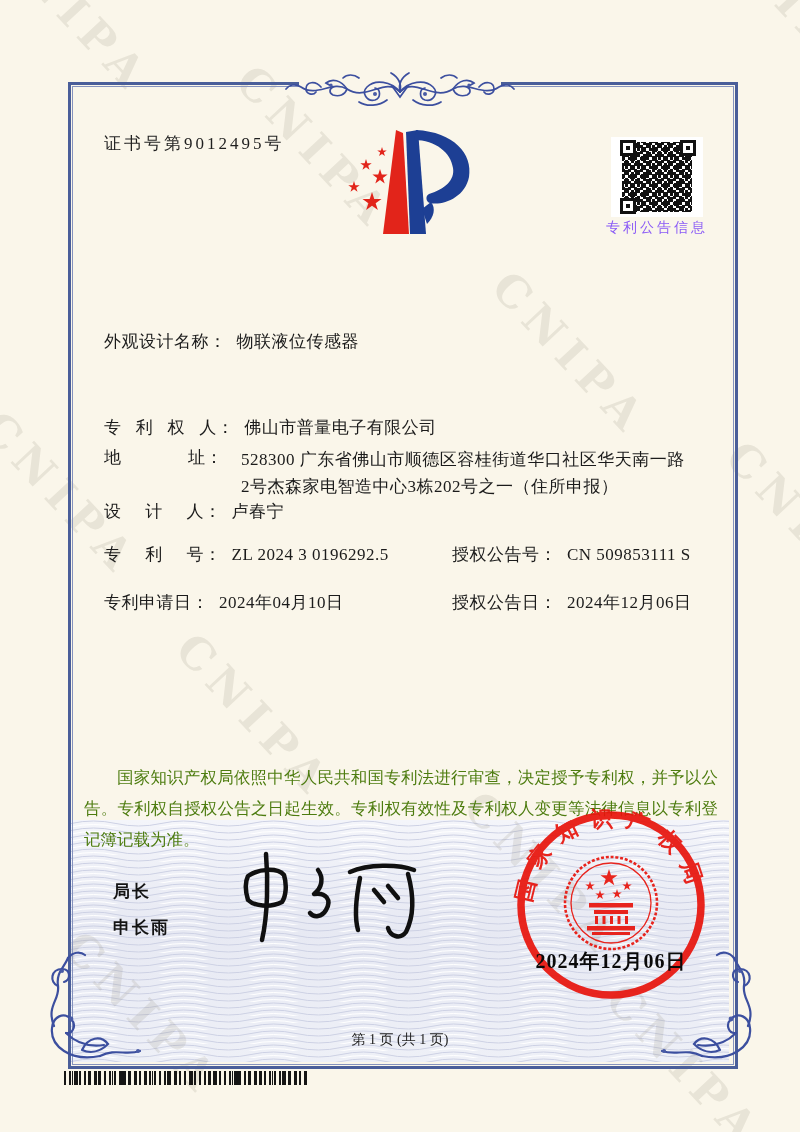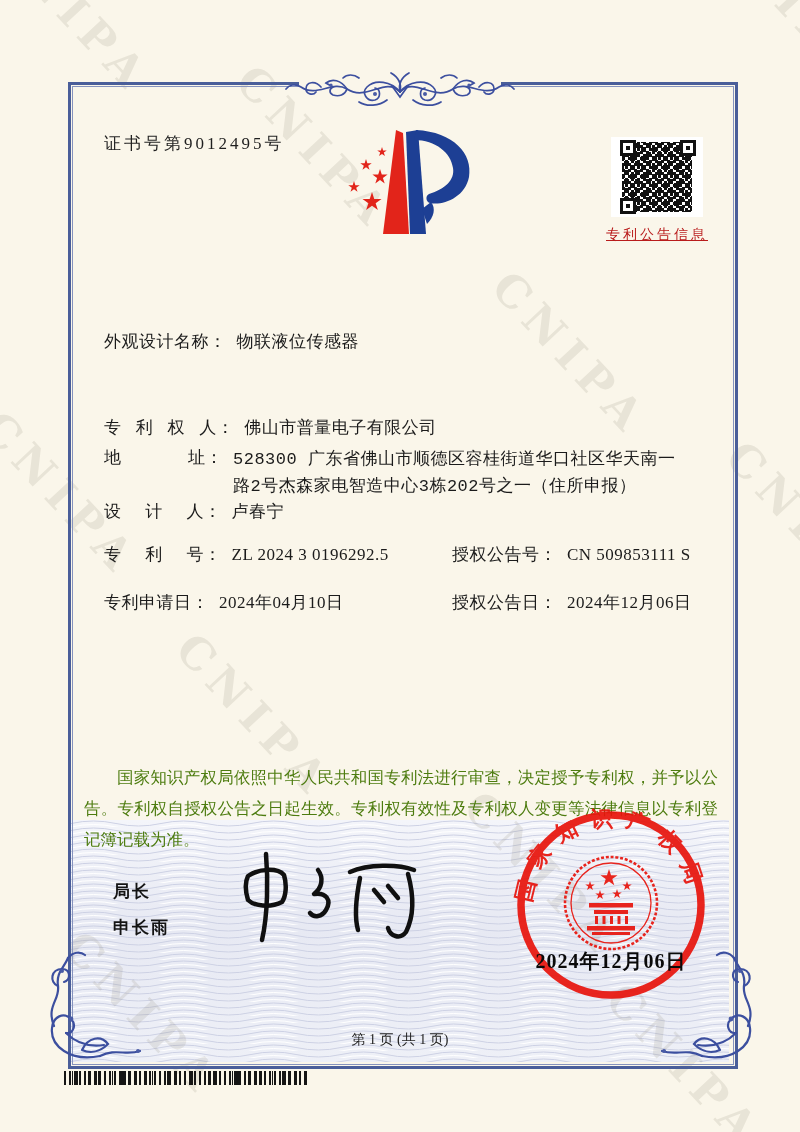--- a/index.html
+++ b/index.html
@@ -32,29 +32,29 @@
   .cert-no{left:104px;top:132px;font-size:17px;letter-spacing:3px;color:#1f1f1f;}
   .qr-wrap{left:601px;top:137px;width:112px;text-align:center;}
   .qr-box{position:relative;margin:0 auto;width:92px;height:80px;background:#fff;}
   .qr-noise{position:absolute;left:11px;top:5px;width:70px;height:70px;
      background:
        repeating-conic-gradient(#111 0 25%, transparent 0 50%) 0 0/6px 6px,
        repeating-conic-gradient(transparent 0 25%, #111 0 50%) 2px 1px/11px 9px;}
   .finder{position:absolute;width:16px;height:16px;border:3px solid #111;background:#fff;box-sizing:border-box;}
   .finder::after{content:"";position:absolute;left:3px;top:3px;width:4px;height:4px;background:#111;}
   .f-tl{left:9px;top:3px;} .f-tr{right:7px;top:3px;} .f-bl{left:9px;bottom:3px;}
-  .qr-cap{margin-top:9px;font-size:14px;letter-spacing:3px;color:#b91c1c;text-decoration:underline;}
+  .qr-cap{margin-top:2px;font-size:14px;letter-spacing:3px;color:#8b5cf6;}
 
   .title{left:70px;top:238px;width:660px;text-align:center;font-size:40px;font-weight:bold;
          letter-spacing:6px;color:#0d0d0d;}
 
   .row{position:absolute;left:104px;font-size:17px;color:#1b1b1b;letter-spacing:0.5px;}
   .lbl{white-space:pre;}
   .val{margin-left:10px;}
-  .val-block{display:inline-block;vertical-align:top;margin-left:10px;width:452px;line-height:27px;font-family:Liberation Mono, monospace;}
+  .val-block{display:inline-block;vertical-align:top;margin-left:18px;width:452px;line-height:27px;}
   .col-r{position:absolute;left:348px;white-space:nowrap;}
 
   .statement{left:84px;top:762px;width:634px;font-size:16.5px;line-height:31px;color:#4d7c0f;
              text-align:justify;text-indent:2em;font-family:"DejaVu Serif",serif;}
 
   .director{font-family:"DejaVu Sans","Liberation Sans",sans-serif;font-weight:bold;
             font-size:17px;color:#141414;letter-spacing:2px;}
   .d1{left:113px;top:880px;} .d2{left:113px;top:916px;}
 
   .seal-date{left:512px;top:948px;width:198px;text-align:center;font-size:20px;font-weight:600;

